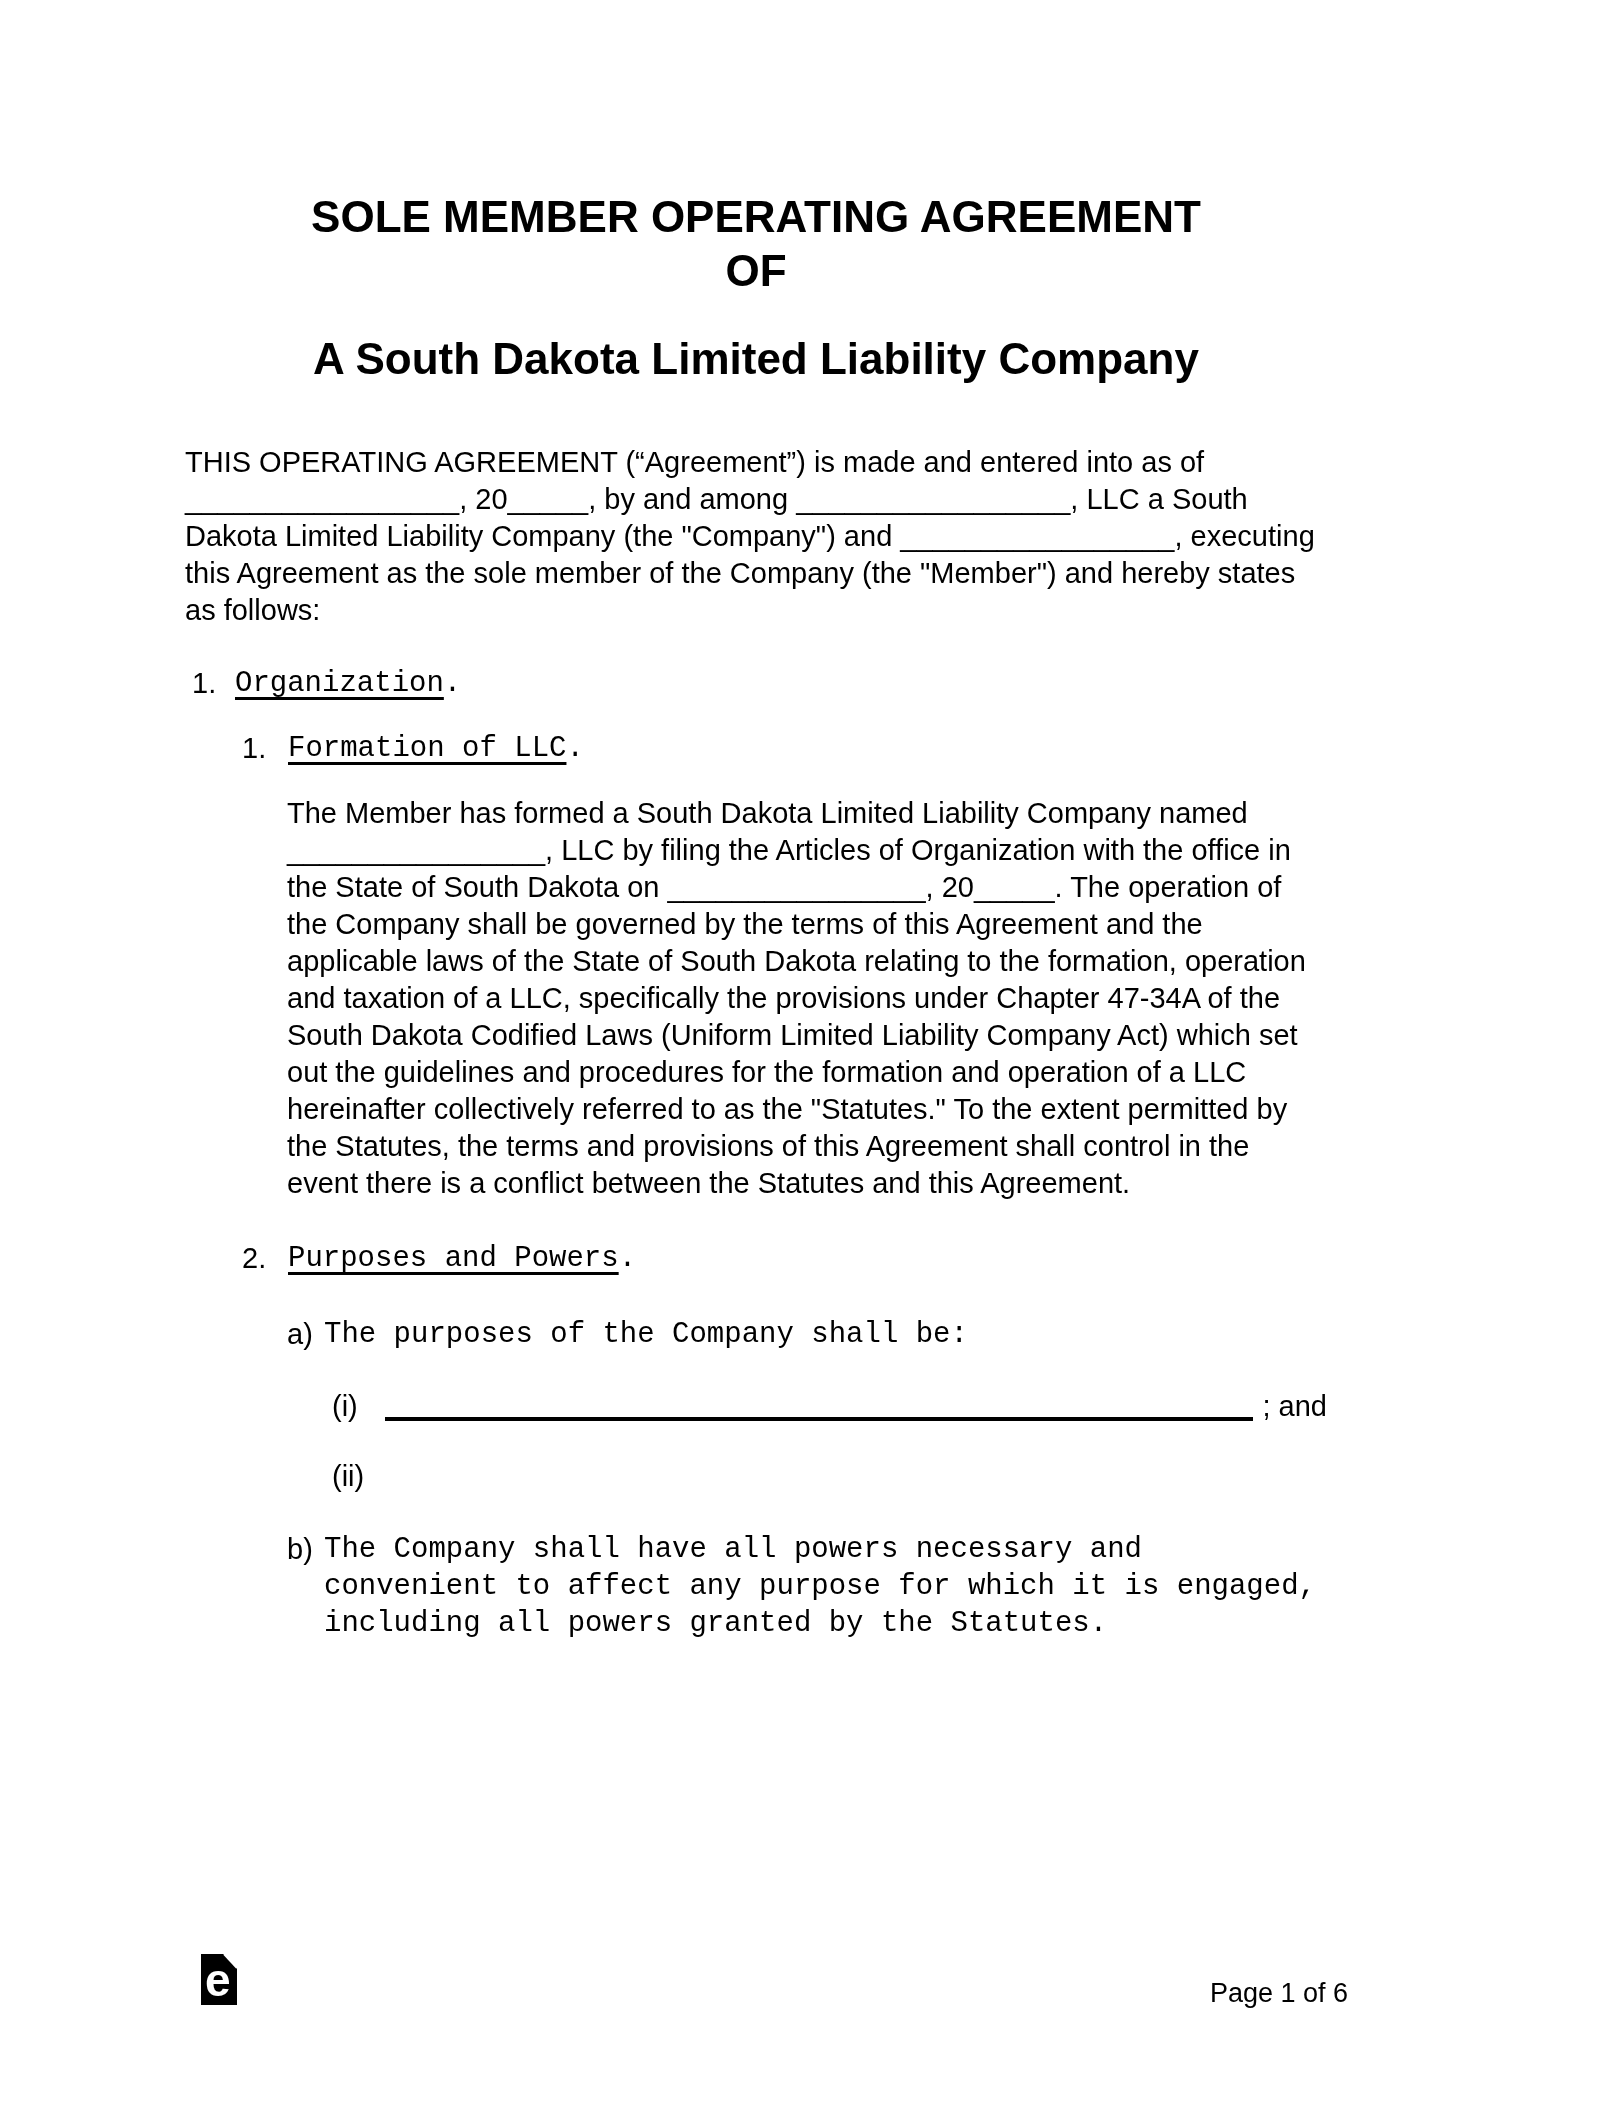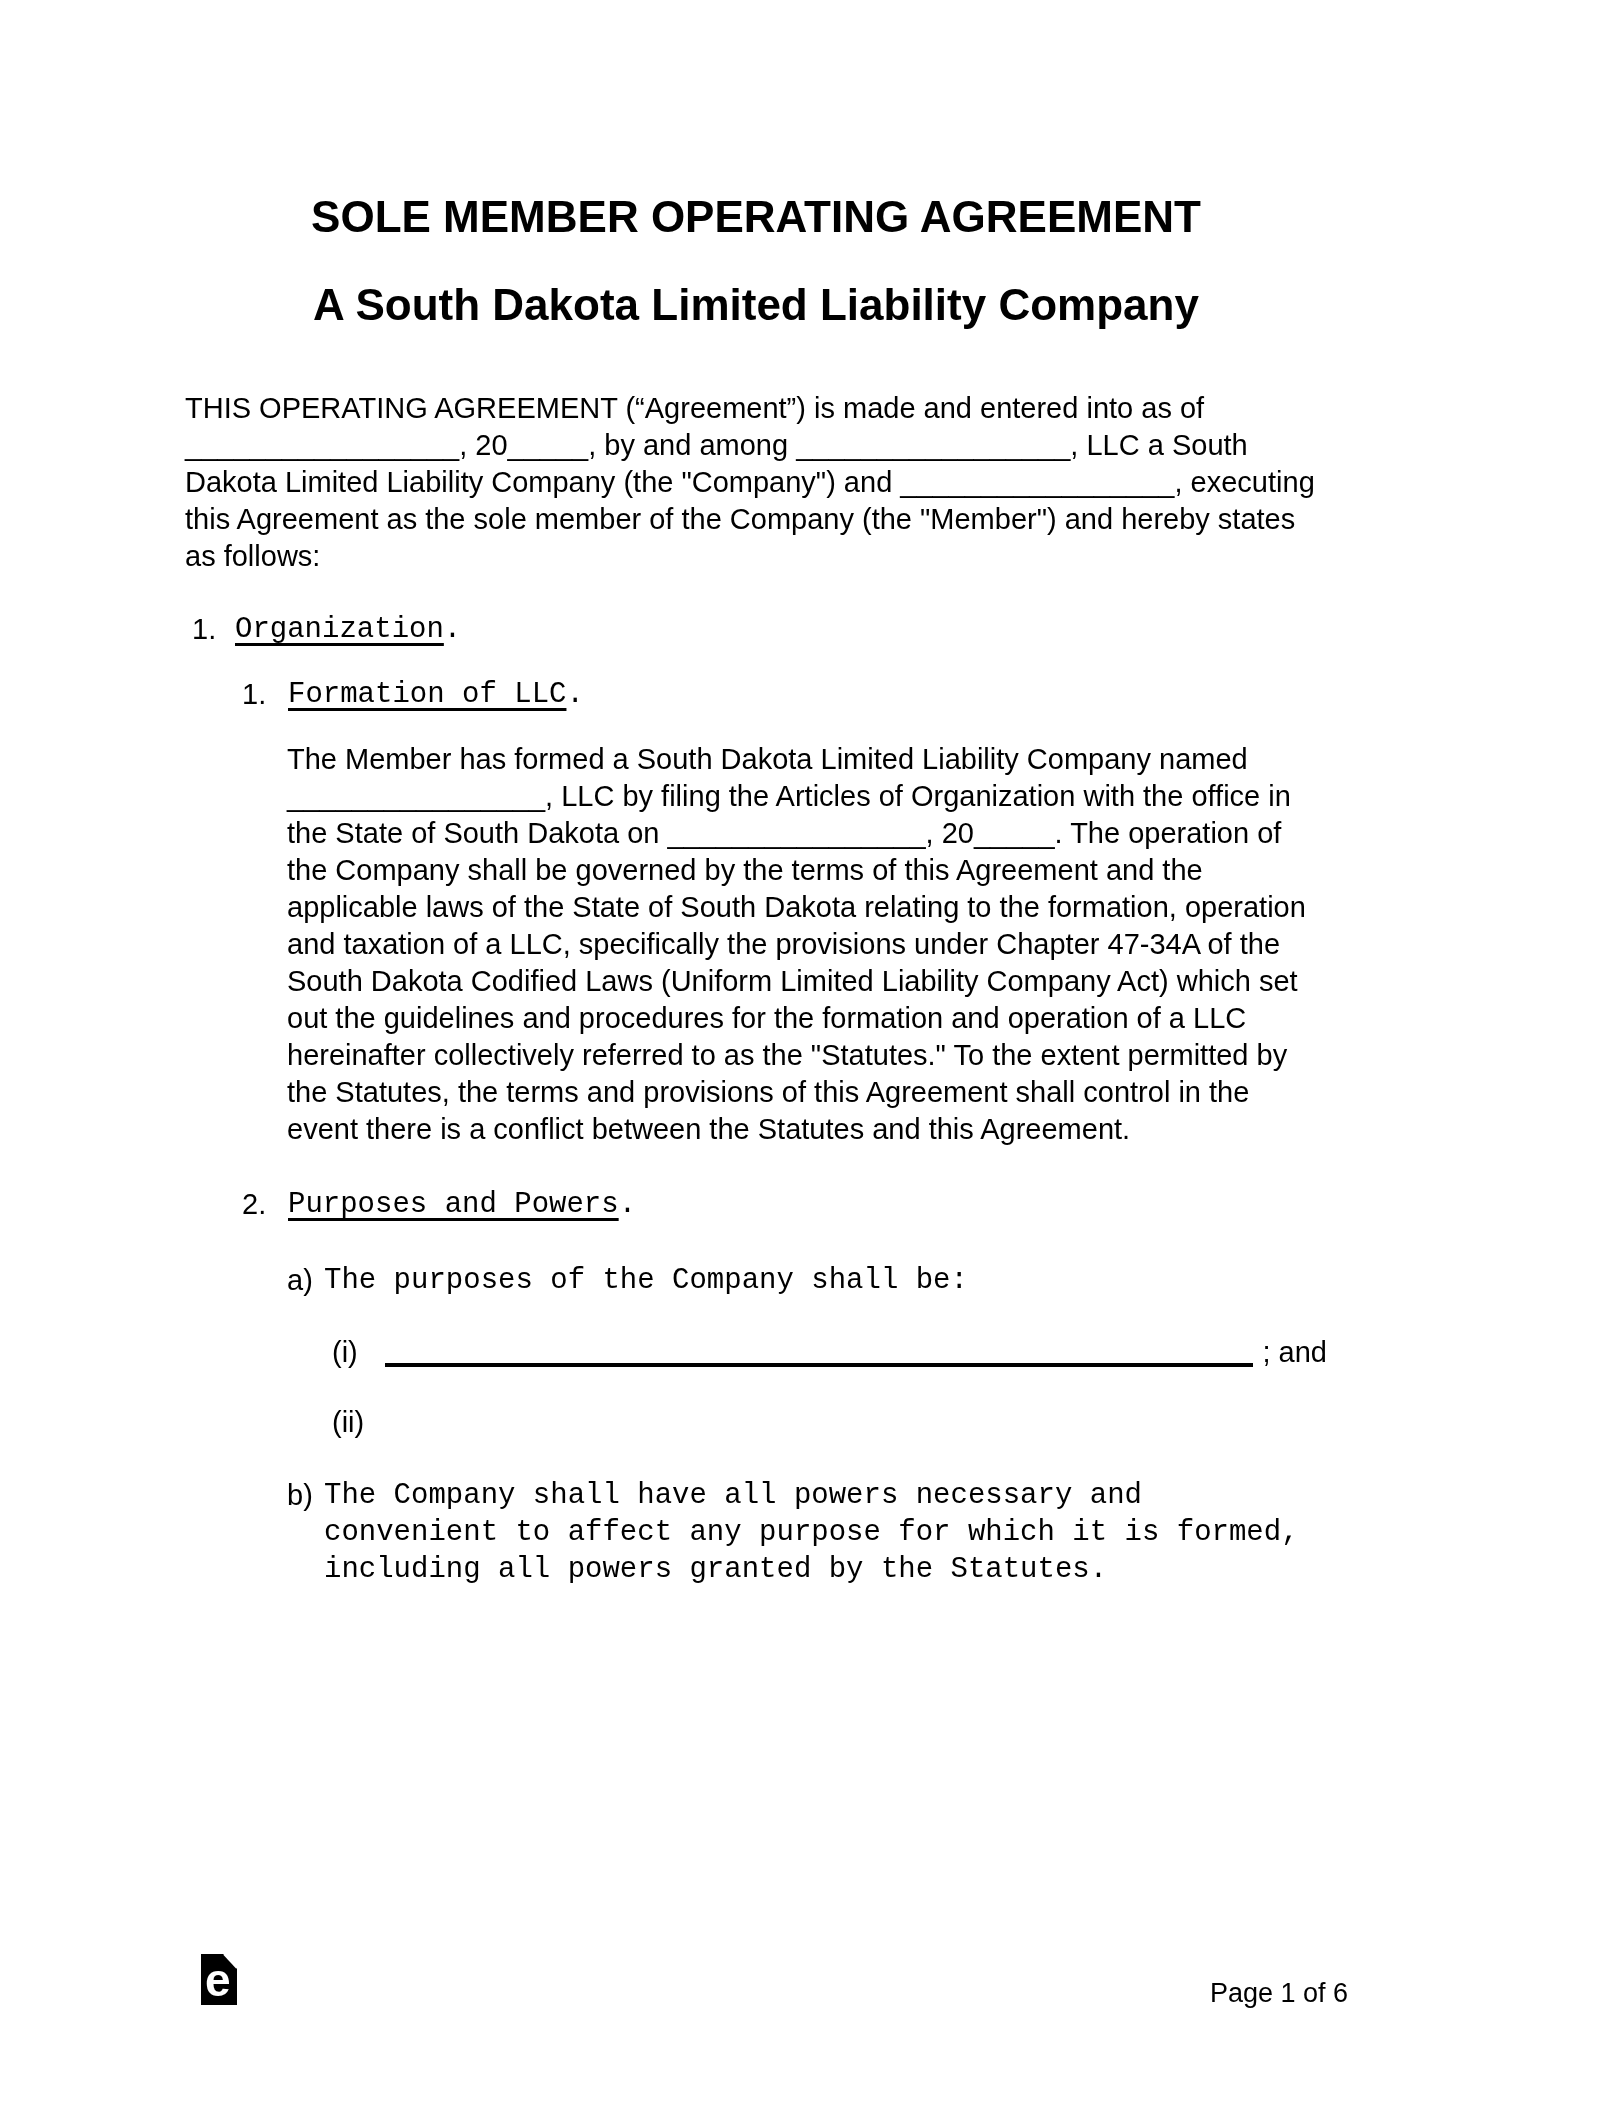--- a/index.html
+++ b/index.html
@@ -92,20 +92,21 @@
   }
 </style>
 </head>
 <body>
 
 <div class="page">
   <div class="content">
 
     <div class="title-block">
       <div>SOLE MEMBER OPERATING AGREEMENT</div>
+      <div>OF</div>
     </div>
     <div class="subtitle">A South Dakota Limited Liability Company</div>
 
     <div class="p1">THIS OPERATING AGREEMENT (“Agreement”) is made and entered into as of _________________, 20_____, by and among _________________, LLC a South Dakota Limited Liability Company (the "Company") and _________________, executing this Agreement as the sole member of the Company (the "Member") and hereby states as follows:</div>
 
     <div class="li l1">
       <span class="num">1.</span>
       <span class="txt"><span class="u">Organization</span><span>.</span></span>
     </div>
 
@@ -131,21 +132,21 @@
       <span class="fill-line"></span>
       <span class="suffix">; and</span>
     </div>
 
     <div class="li l4 item-ii">
       <span class="num">(ii)</span>
     </div>
 
     <div class="li l3 item-b">
       <span class="num">b)</span>
-      <span class="txt">The Company shall have all powers necessary and convenient to affect any purpose for which it is formed, including all powers granted by the Statutes.</span>
+      <span class="txt">The Company shall have all powers necessary and convenient to affect any purpose for which it is engaged, including all powers granted by the Statutes.</span>
     </div>
 
   </div>
 
   <div class="logo">
     <svg width="36" height="51" viewBox="0 0 36 51">
       <path d="M0 0 H23 V14 H36 V51 H0 Z" fill="#000000"></path>
       <path d="M23 0 L36 14 H23 Z" fill="#000000"></path>
       <path d="M23 0 L36 14" stroke="#ffffff" stroke-width="2"></path>
       <text x="4" y="42" font-family="Liberation Sans, DejaVu Sans, sans-serif" font-size="46" font-weight="bold" fill="#ffffff" id="logo-letter-text">e</text>

